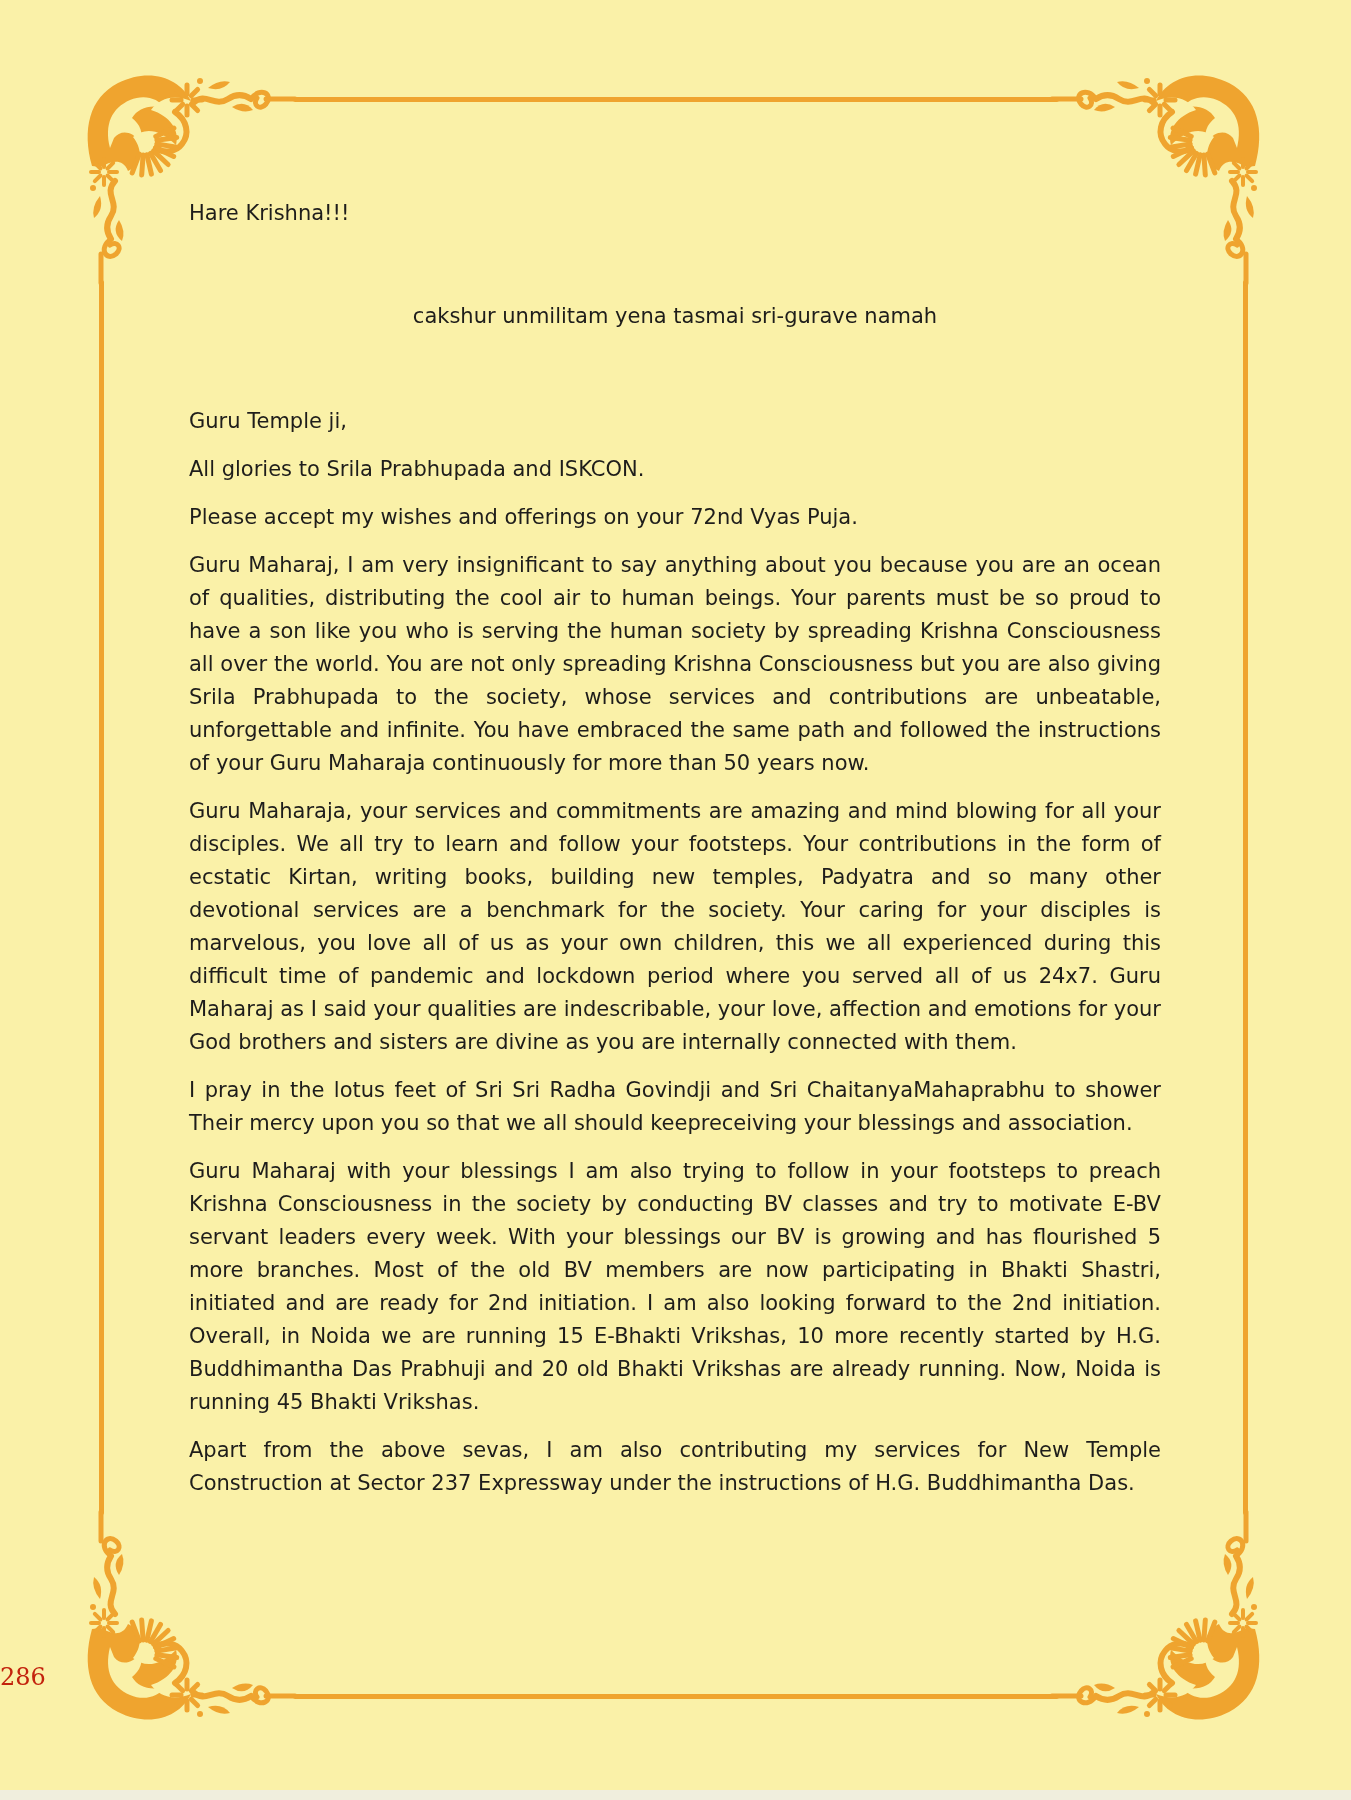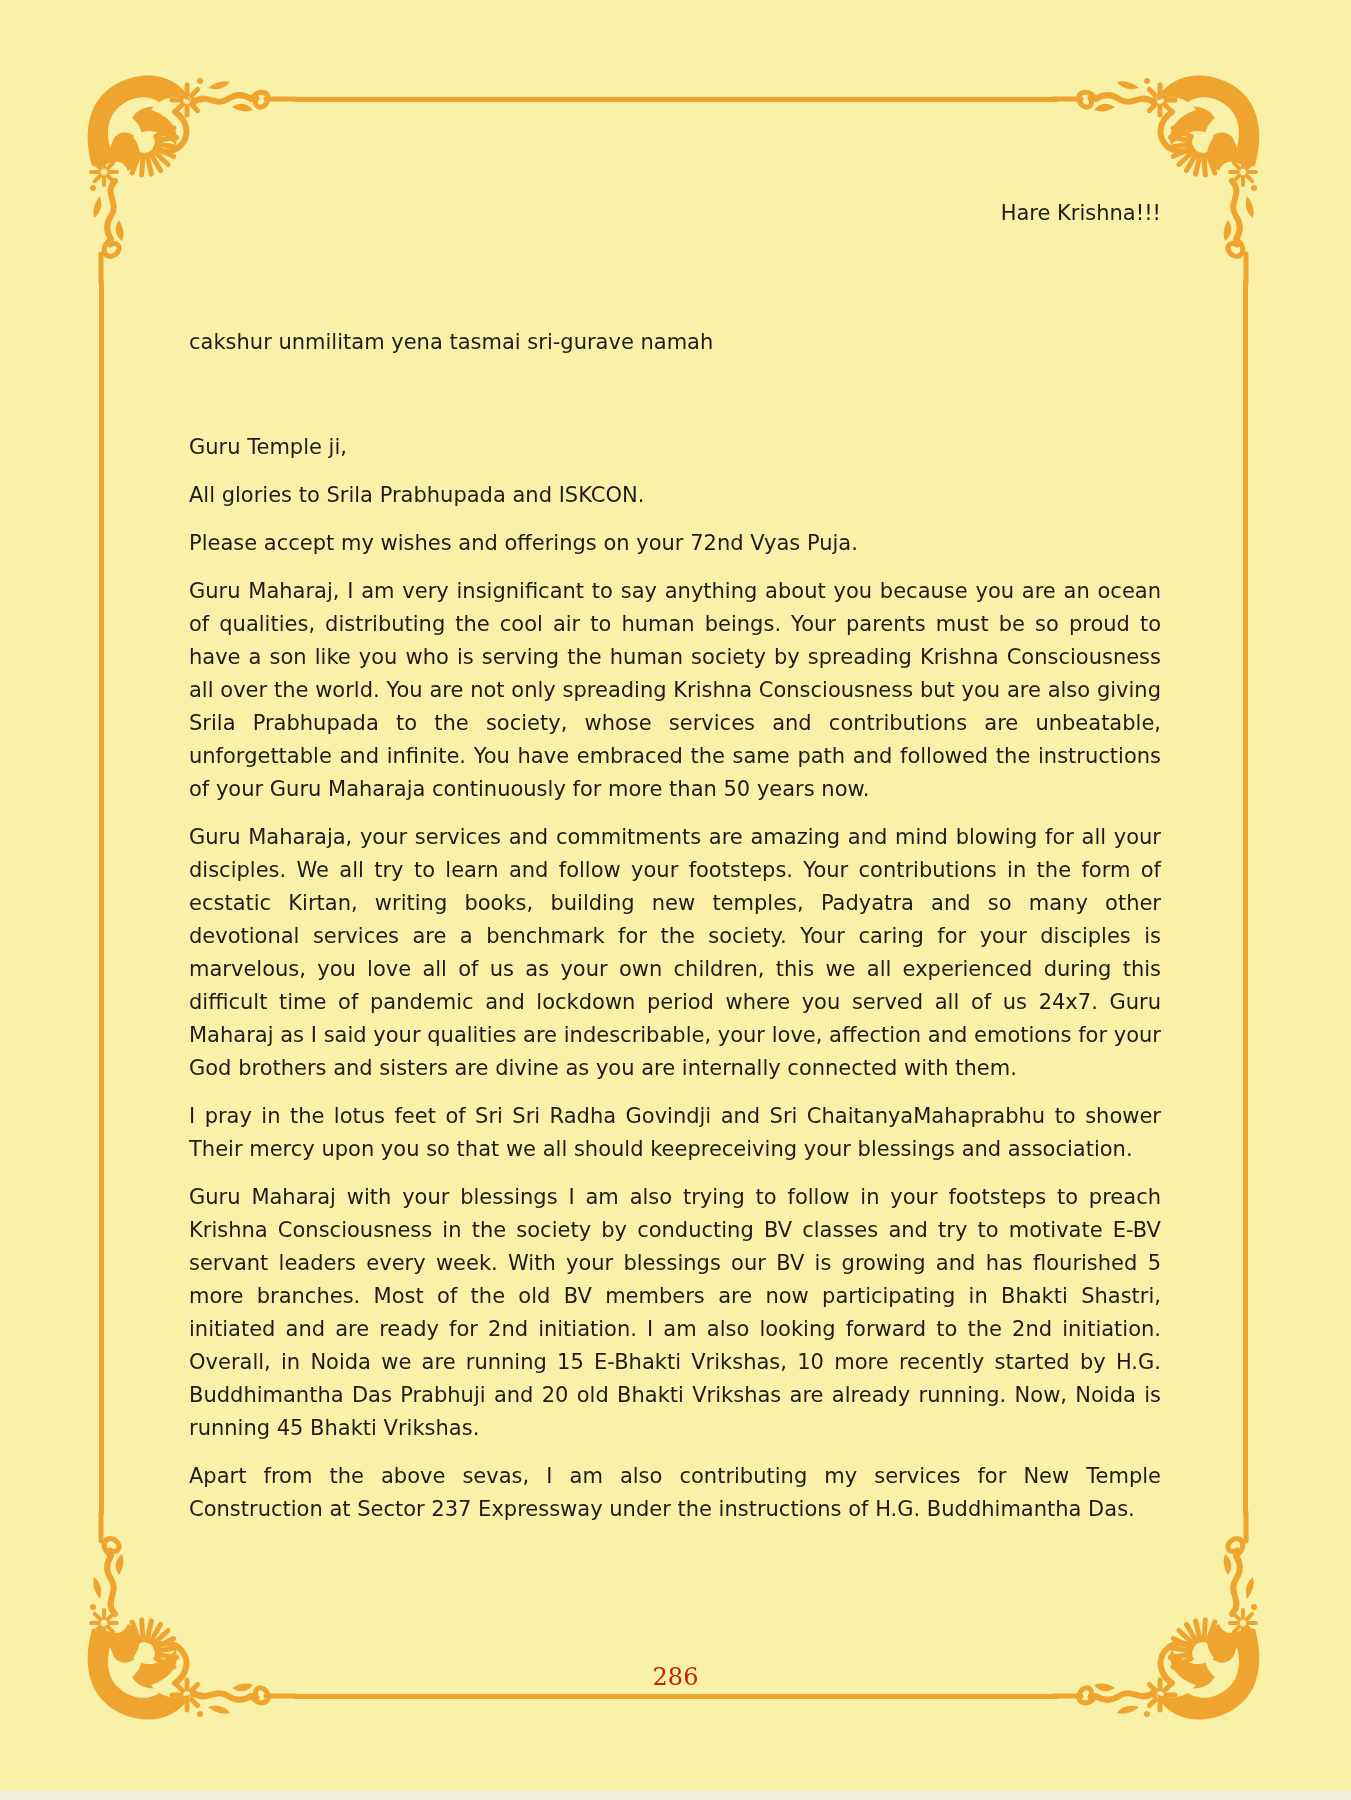--- a/index.html
+++ b/index.html
@@ -32,26 +32,26 @@
   .bgcut{fill:var(--page-bg);stroke:none;}
   .s{fill:none;stroke:currentColor;stroke-linecap:round;}
   .w4{stroke-width:4px;}.w5{stroke-width:5px;}.w6{stroke-width:6px;}
   
   .letter{
     position:absolute;left:189px;top:197px;width:972px;
     font-size:21px;line-height:33px;
   }
   .letter p{margin:0 0 15px 0;}
   .letter p.j{text-align:justify;text-justify:inter-word;}
-  p.p-greeting{margin-bottom:96px;text-align:right;}
+  p.p-greeting{margin-bottom:70px;}
   p.p-m1{margin-bottom:14px;}
-  p.p-m2{margin-bottom:72px;}
+  p.p-m2{margin-bottom:72px;text-align:center;}
   
   .page-number{
-    position:absolute;left:0;right:0;top:1663px;text-align:center;
+    position:absolute;left:0;right:0;top:1663px;text-align:left;
     font-family:"DejaVu Serif","Liberation Serif",serif;
     font-size:24px;line-height:28px;color:var(--page-num);
   }
   
   .page-edge{position:absolute;left:0;right:0;bottom:0;height:10px;background:#f0eedd;}
 </style>
 </head>
 <body>
 
 <svg width="0" height="0" style="position:absolute" aria-hidden="true">

